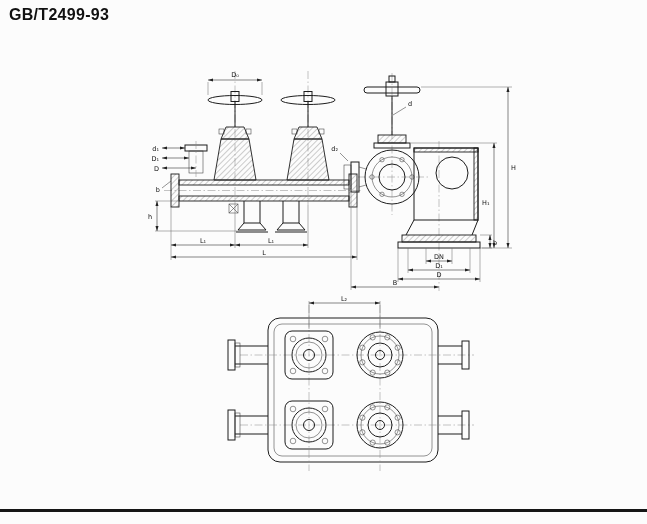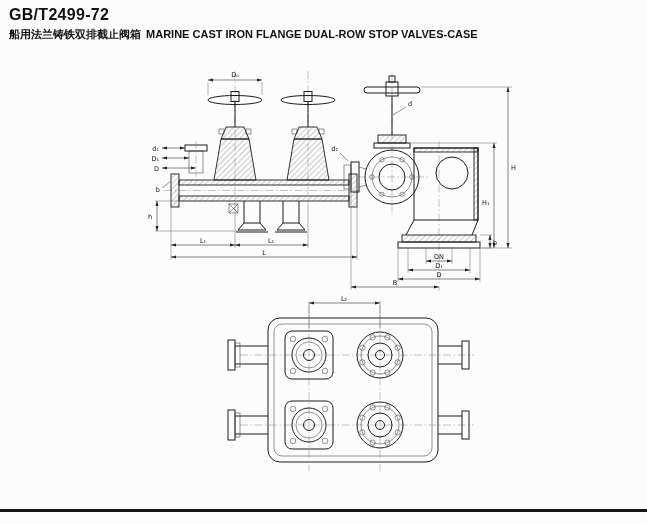--- a/index.html
+++ b/index.html
@@ -30,25 +30,21 @@
   .dt{font-family:"DejaVu Sans",sans-serif;font-size:6.5px;fill:#111;}
   .rule{
     position:absolute;left:0;top:509px;width:647px;height:3px;
     background:#161616;
   }
 </style>
 </head>
 <body>
 
 <header>
-  <h1>GB/T2499-72</h1>
-  <p class="subtitle">
-    <span>船用法兰铸铁双排截止阀箱</span>
-    <span>MARINE CAST IRON FLANGE DUAL-ROW STOP VALVES-CASE</span>
-  </p>
+  <h1>GB/T2499-93</h1>
 </header>
 
 <svg width="647" height="450" viewBox="0 0 647 450">
   <defs>
     <pattern id="h45" patternUnits="userSpaceOnUse" width="4" height="4" patternTransform="rotate(45)">
       <line x1="0" y1="0" x2="0" y2="4" stroke="#555" stroke-width="0.6"></line>
     </pattern>
     <marker id="arr" markerWidth="9" markerHeight="6" refX="8.5" refY="3" orient="auto-start-reverse">
       <path d="M0,0.4 L8.5,3 L0,5.6 Z" fill="#222"></path>
     </marker>

